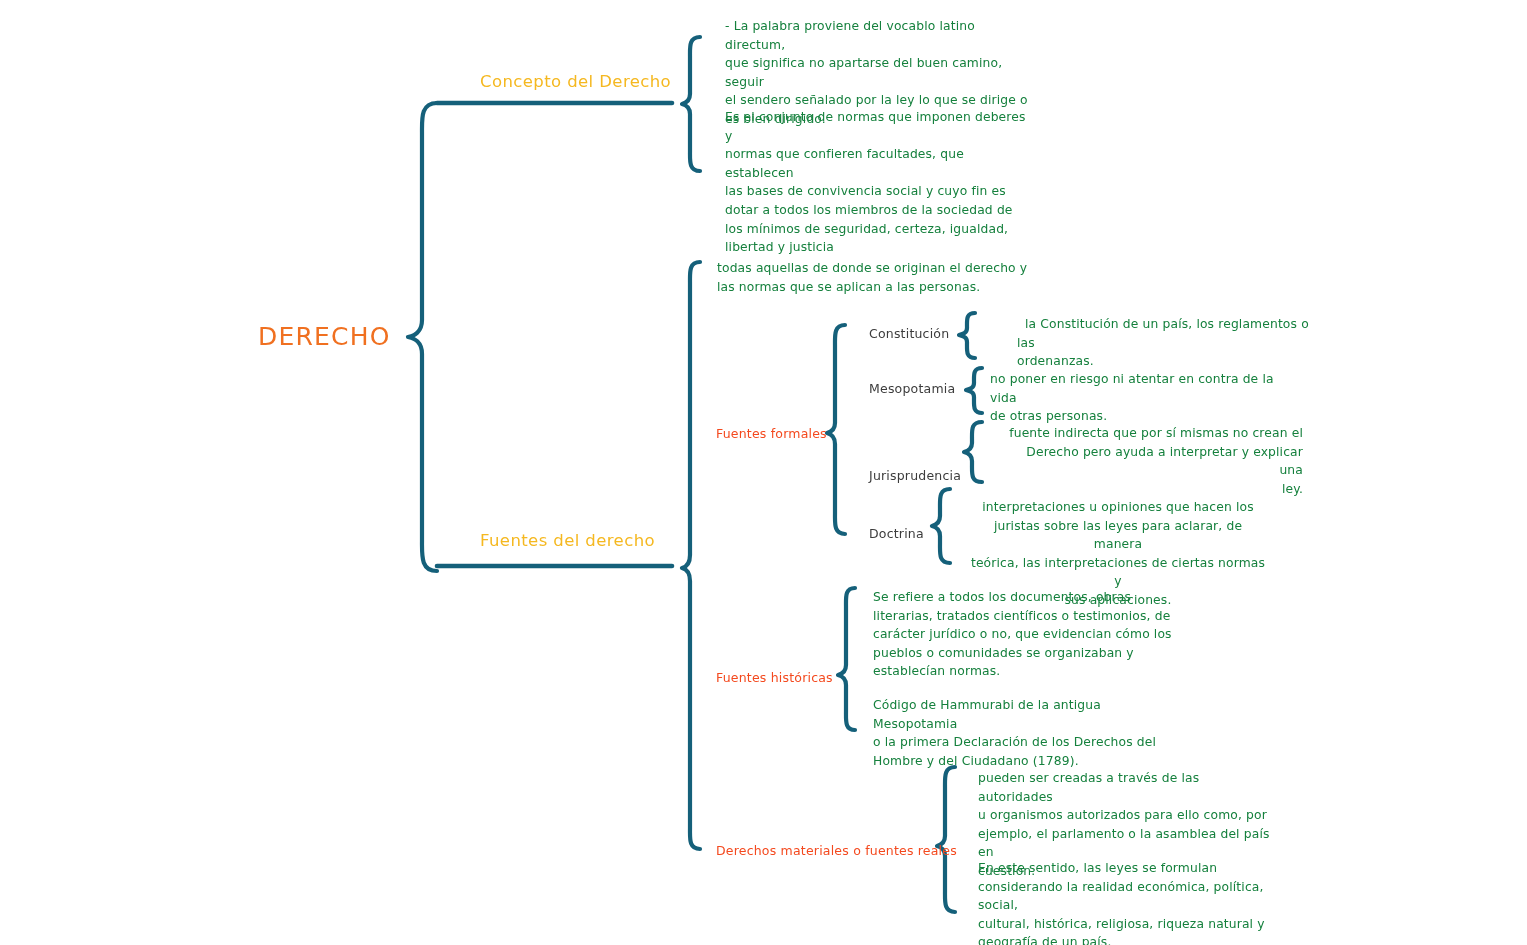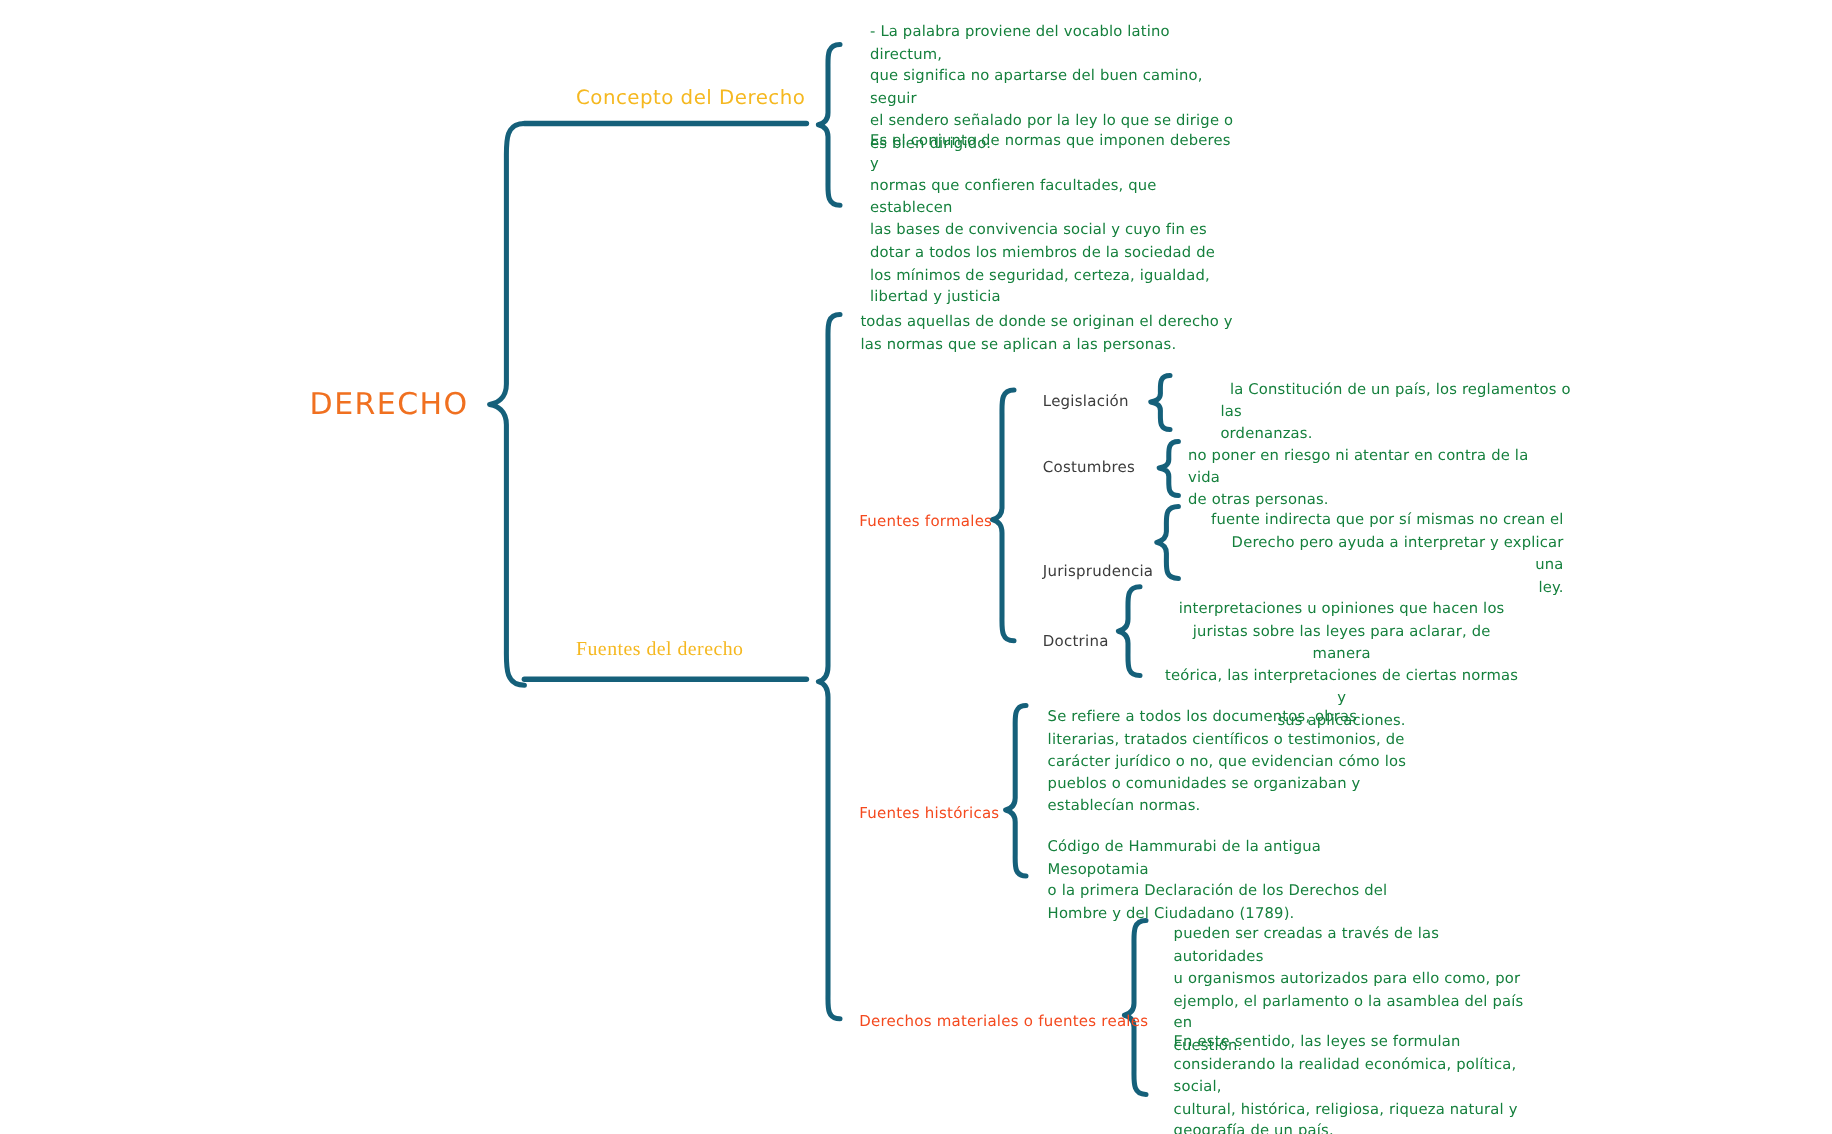--- a/index.html
+++ b/index.html
@@ -166,32 +166,32 @@
 el sendero señalado por la ley lo que se dirige o
 es bien dirigido.</div>
 
   <div class="node body-text" style="left:725px; top:108px; width:310px;">Es el conjunto de normas que imponen deberes y
 normas que confieren facultades, que establecen
 las bases de convivencia social y cuyo fin es
 dotar a todos los miembros de la sociedad de
 los mínimos de seguridad, certeza, igualdad,
 libertad y justicia</div>
 
-  <div class="node branch-label" style="left:480px; top:531px;font-family:Liberation Serif, serif;">Fuentes del derecho</div>
+  <div class="node branch-label" style="left:480px; top:531px;">Fuentes del derecho</div>
 
   <div class="node body-text" style="left:717px; top:259px; width:320px;">todas aquellas de donde se originan el derecho y
 las normas que se aplican a las personas.</div>
 
   <div class="node sub-label" style="left:716px; top:426px;">Fuentes formales</div>
 
-  <div class="node leaf-label" style="left:869px; top:326px;">Legislación</div>
+  <div class="node leaf-label" style="left:869px; top:326px;">Constitución</div>
   <div class="node body-text indent1" style="left:982px; top:315px; width:310px;margin-left:35px;"> la Constitución de un país, los reglamentos o las
 ordenanzas.</div>
 
-  <div class="node leaf-label" style="left:869px; top:381px;">Costumbres</div>
+  <div class="node leaf-label" style="left:869px; top:381px;">Mesopotamia</div>
   <div class="node body-text" style="left:990px; top:370px; width:310px;">no poner en riesgo ni atentar en contra de la vida
 de otras personas.</div>
 
   <div class="node leaf-label" style="left:869px; top:444px;margin-top:24px;">Jurisprudencia</div>
   <div class="node body-text" style="left:1003px; top:424px; width:300px;text-align:right;">fuente indirecta que por sí mismas no crean el
 Derecho pero ayuda a interpretar y explicar una
 ley.</div>
 
   <div class="node leaf-label" style="left:869px; top:526px;">Doctrina</div>
   <div class="node body-text" style="left:968px; top:498px; width:300px;text-align:center;">interpretaciones u opiniones que hacen los

